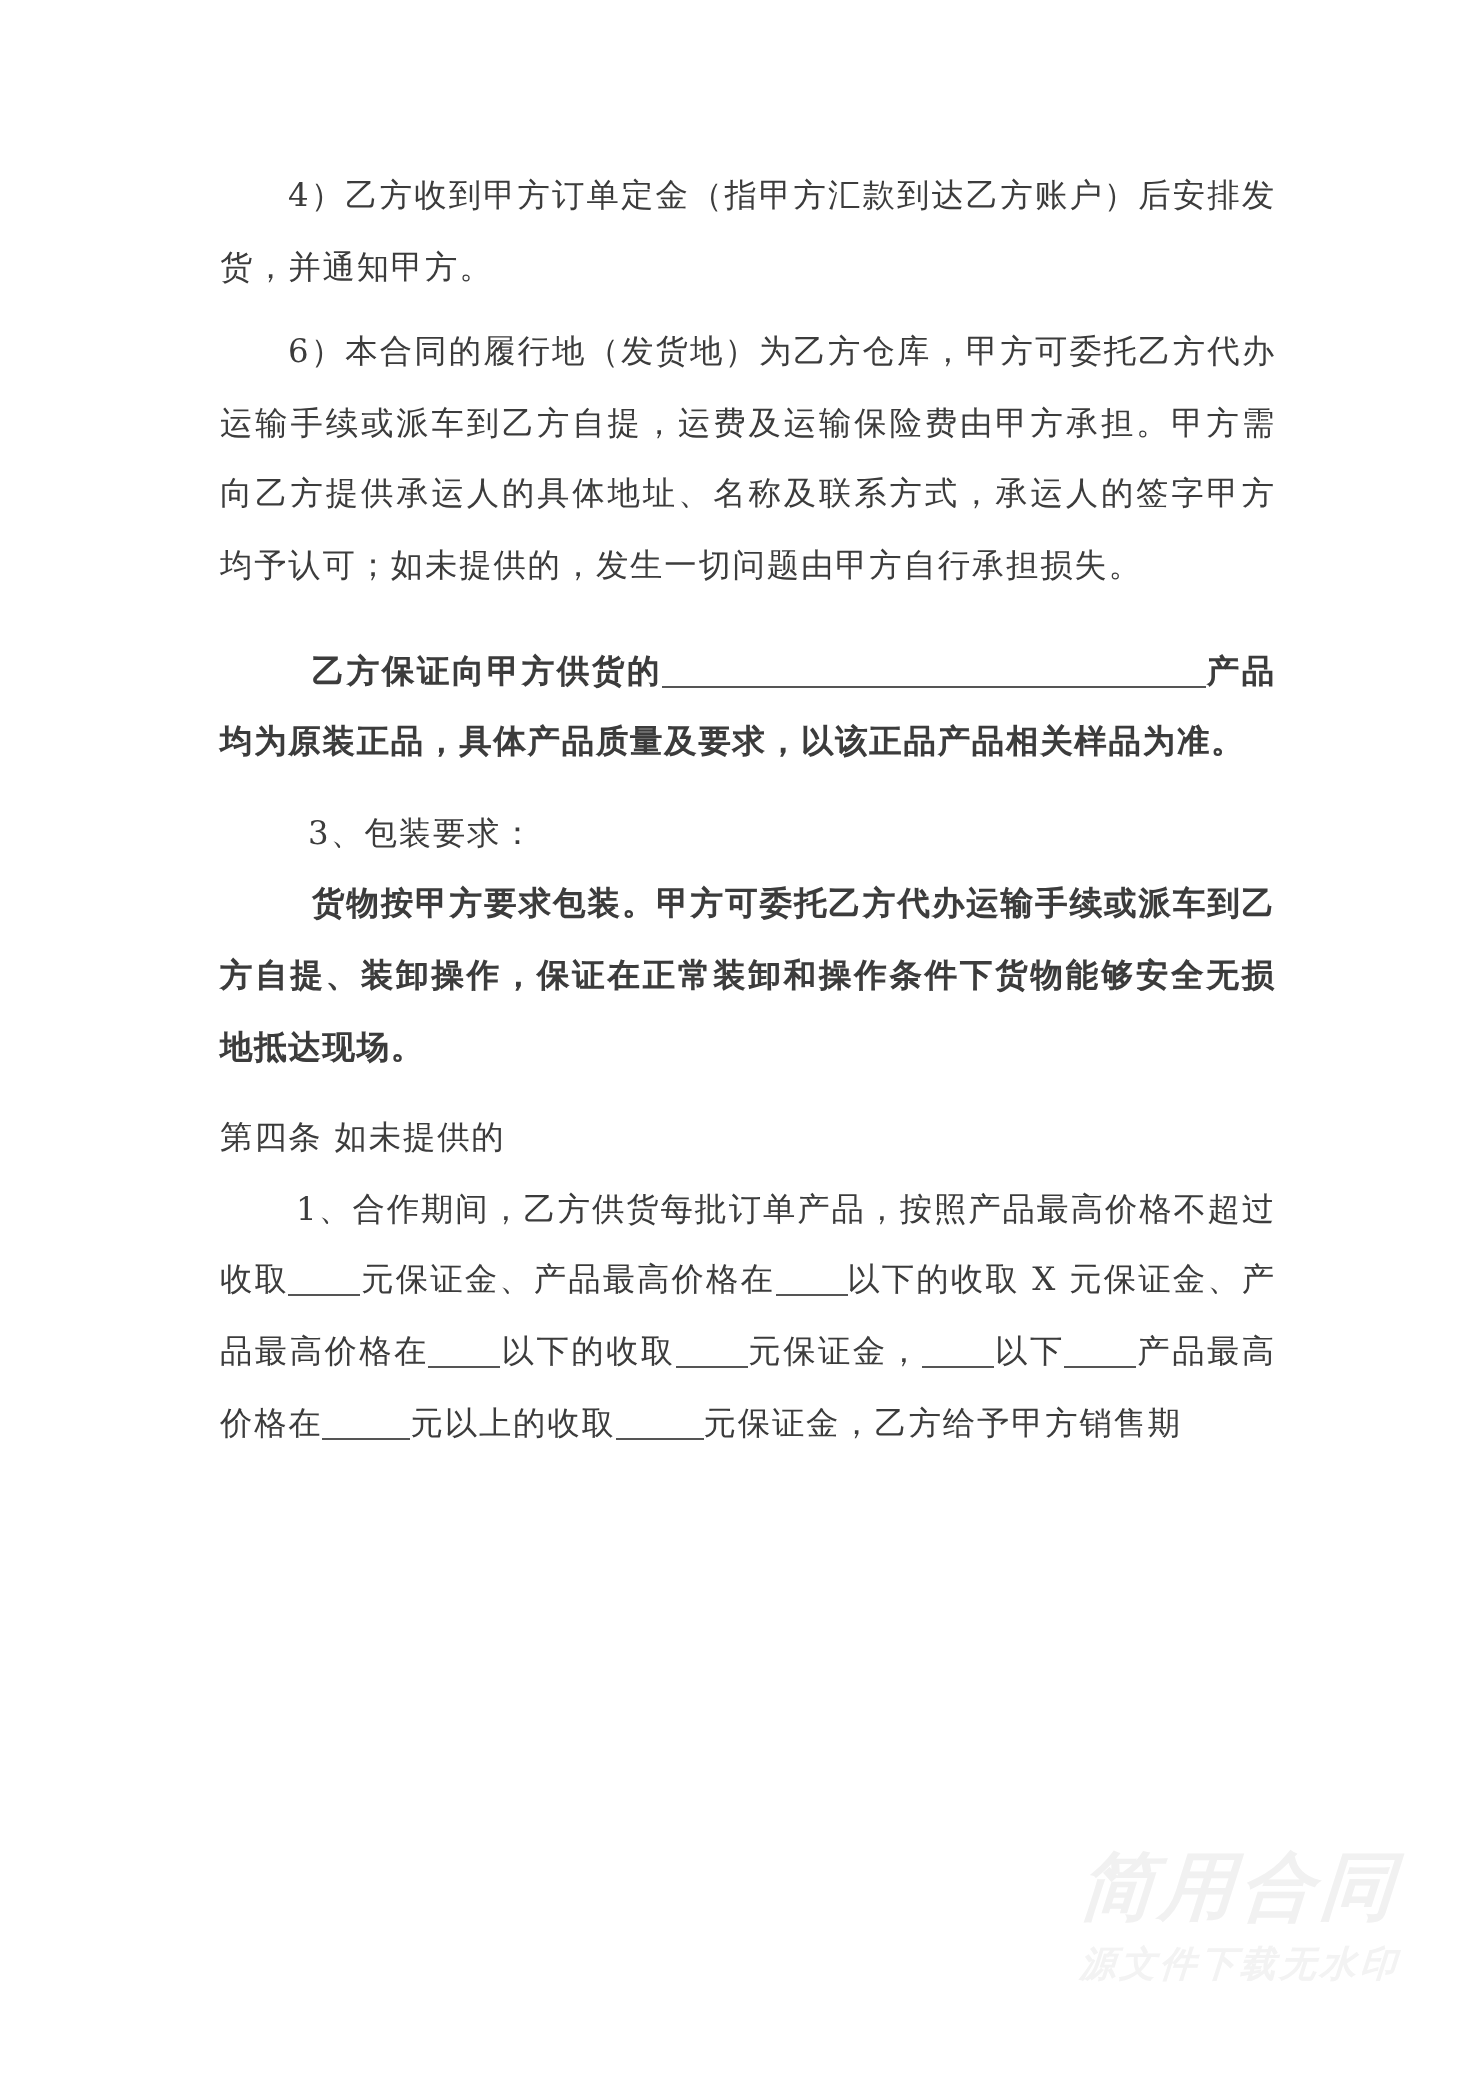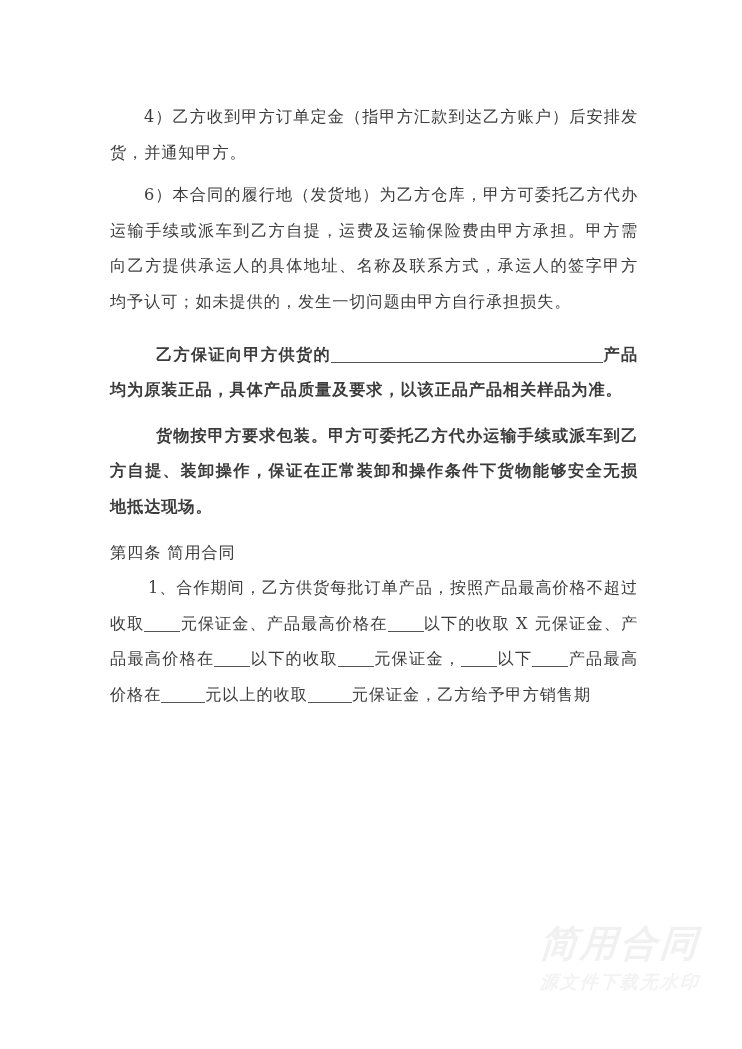--- a/index.html
+++ b/index.html
@@ -53,21 +53,21 @@
     color: #f3f3f3;
     margin-top: 6px;
     font-style: italic;
     transform: skewX(-4deg);
   }
 
   
   .content {
     position: absolute;
     left: 110px;
-    top: 99px;
+    top: 80px;
     width: 528px;
     z-index: 2;
   }
 
   .para {
     font-size: 16.2px;
     line-height: 35.6px;
     letter-spacing: 0.9px;
     text-align: justify;
     text-justify: inter-character;
@@ -118,25 +118,26 @@
 
     <div class="gap-md"></div>
 
 
     <p class="para indent-sub">
       <span>乙方保证向甲方供货的</span><span class="blank blank-lg"></span><span>产品均为原装正品，具体产品质量及要求，以该正品产品相关样品为准。</span>
     </p>
 
     <div class="gap-md"></div>
 
+    <p class="para indent-head">3、包装要求：</p>
 
     <p class="para indent-sub">货物按甲方要求包装。甲方可委托乙方代办运输手续或派车到乙方自提、装卸操作，保证在正常装卸和操作条件下货物能够安全无损地抵达现场。</p>
 
     <div class="gap-md"></div>
 
-    <p class="para noindent">第四条 简用合同</p>
+    <p class="para noindent">第四条 如未提供的</p>
 
     <p class="para indent-num">
       <span>1、合作期间，乙方供货每批订单产品，按照产品最高价格不超过收取</span><span class="blank blank-s"></span><span>元保证金、产品最高价格在</span><span class="blank blank-s"></span><span>以下的收取 X 元保证金、产品最高价格在</span><span class="blank blank-s"></span><span>以下的收取</span><span class="blank blank-s"></span><span>元保证金，</span><span class="blank blank-s"></span><span>以下</span><span class="blank blank-s"></span><span>产品最高价格在</span><span class="blank blank-m"></span><span>元以上的收取</span><span class="blank blank-m"></span><span>元保证金，乙方给予甲方销售期</span>
     </p>
 
   </div>
 </div>
 
 </body></html>

